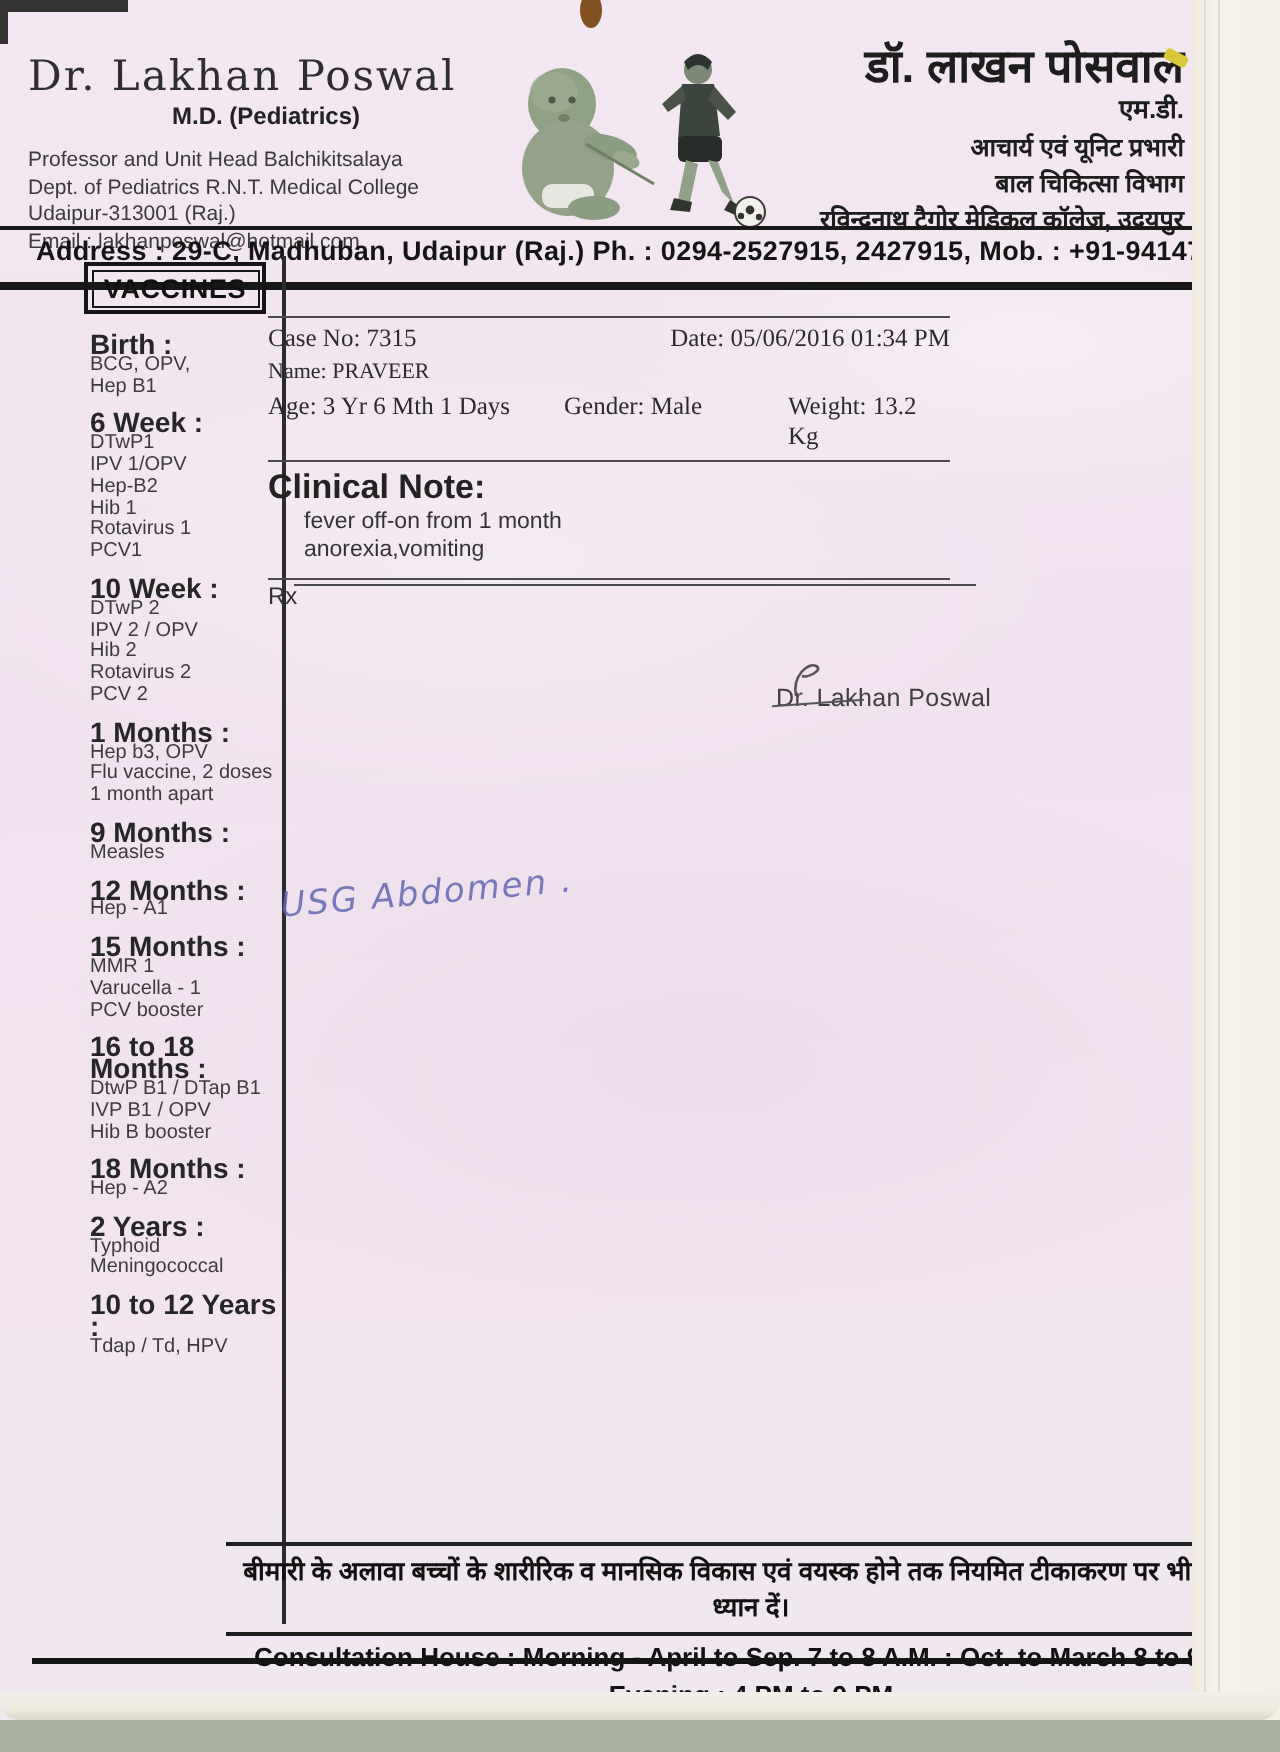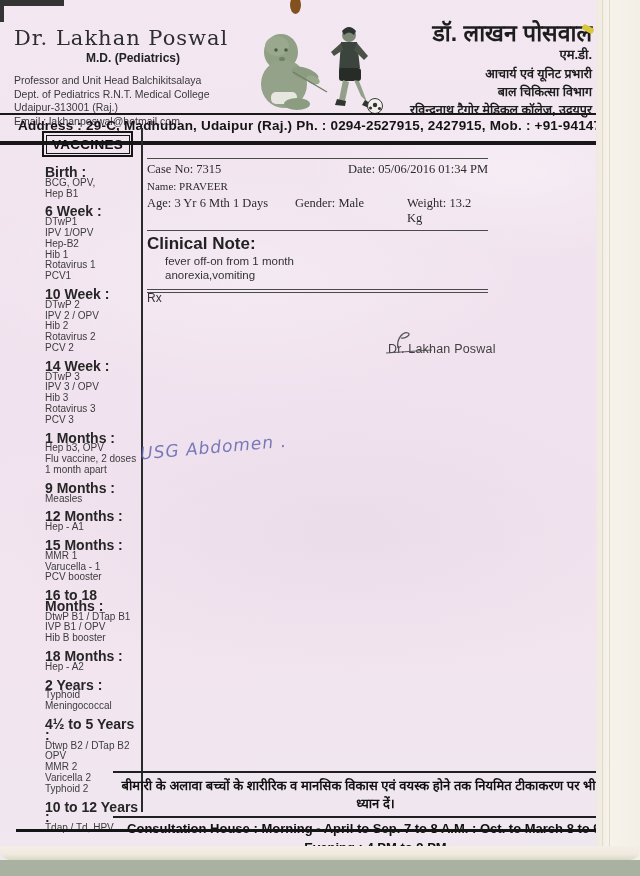--- a/index.html
+++ b/index.html
@@ -58,21 +58,21 @@
     border-right:2px solid #2b2b2b;
     padding:3px 0 0 13px;box-sizing:border-box;color:#333;margin-left:32px;
   }
   .vx-box-outer{width:84px;border:2px solid #151515;padding:1.5px;background:transparent;margin-bottom:10px;margin-left:-3px;}
   .vx-box-inner{border:1px solid #151515;text-align:center;font-weight:bold;font-size:13.5px;letter-spacing:.3px;padding:1px 0;color:#111;}
   .vx-section{margin-bottom:7px;}
   .vx-head{font-weight:bold;font-size:14px;line-height:10.8px;color:#262626;}
   .vx-item{font-size:10px;line-height:10.8px;color:#3c3c3c;}
 
   
-  .main{position:absolute;left:147px;top:158px;width:341px;color:#2b2b2b;}
+  .main{position:absolute;left:134px;top:158px;width:341px;color:#2b2b2b;}
   .case-row{display:flex;justify-content:space-between;font-family:"Liberation Serif",serif;font-size:12.5px;padding:3px 0 1px;border-top:1px solid #4a4a4a;}
   .name-row{font-family:"Liberation Serif",serif;font-size:11px;padding:2px 0;}
   .agw-row{display:flex;font-family:"Liberation Serif",serif;font-size:12.5px;padding:2px 0 4px;border-bottom:1px solid #4a4a4a;}
   .agw-age{width:148px;}
   .agw-gender{width:112px;}
   .agw-weight{flex:1;}
   .clin-head{font-weight:bold;font-size:17px;margin-top:3px;color:#222;}
   .clin-lines{margin-left:18px;font-size:11.5px;line-height:13.5px;color:#333;margin-top:1px;}
   .rx-block{border-top:1px solid #4a4a4a;margin-top:7px;padding-top:1px;font-size:12px;color:#333;}
   .rule2{position:absolute;left:147px;top:292px;width:341px;height:1px;background:#4a4a4a;}
@@ -179,28 +179,20 @@
         </div>
         <div class="vx-section">
           <div class="vx-head">10 Week :</div>
           <div class="vx-item">DTwP 2</div>
           <div class="vx-item">IPV 2 / OPV</div>
           <div class="vx-item">Hib 2</div>
           <div class="vx-item">Rotavirus 2</div>
           <div class="vx-item">PCV 2</div>
         </div>
         <div class="vx-section">
-          <div class="vx-head">14 Week :</div>
-          <div class="vx-item">DTwP 3</div>
-          <div class="vx-item">IPV 3 / OPV</div>
-          <div class="vx-item">Hib 3</div>
-          <div class="vx-item">Rotavirus 3</div>
-          <div class="vx-item">PCV  3</div>
-        </div>
-        <div class="vx-section">
           <div class="vx-head">1 Months :</div>
           <div class="vx-item">Hep b3, OPV</div>
           <div class="vx-item">Flu vaccine, 2 doses</div>
           <div class="vx-item">1 month apart</div>
         </div>
         <div class="vx-section">
           <div class="vx-head">9 Months :</div>
           <div class="vx-item">Measles</div>
         </div>
         <div class="vx-section">
@@ -220,28 +212,20 @@
           <div class="vx-item">Hib B booster</div>
         </div>
         <div class="vx-section">
           <div class="vx-head">18 Months :</div>
           <div class="vx-item">Hep - A2</div>
         </div>
         <div class="vx-section">
           <div class="vx-head">2 Years :</div>
           <div class="vx-item">Typhoid</div>
           <div class="vx-item">Meningococcal</div>
-        </div>
-        <div class="vx-section">
-          <div class="vx-head">4½ to 5 Years :</div>
-          <div class="vx-item">Dtwp B2 / DTap B2</div>
-          <div class="vx-item">OPV</div>
-          <div class="vx-item">MMR 2</div>
-          <div class="vx-item">Varicella 2</div>
-          <div class="vx-item">Typhoid 2</div>
         </div>
         <div class="vx-section">
           <div class="vx-head">10 to 12 Years :</div>
           <div class="vx-item">Tdap / Td,  HPV</div>
         </div>
       </div>
   </div>
 
   <div class="main">
     <div class="case-row">

